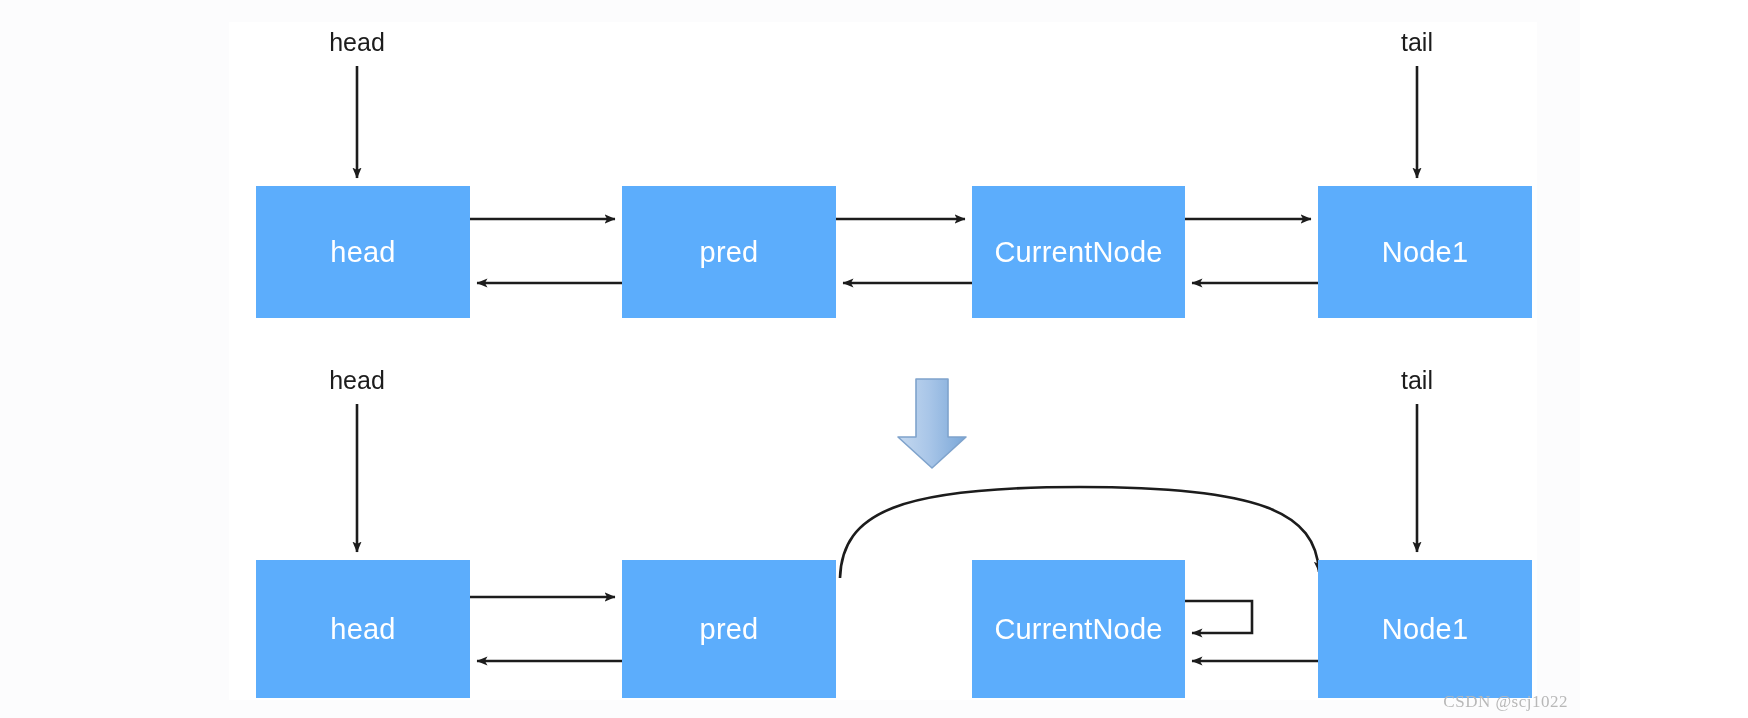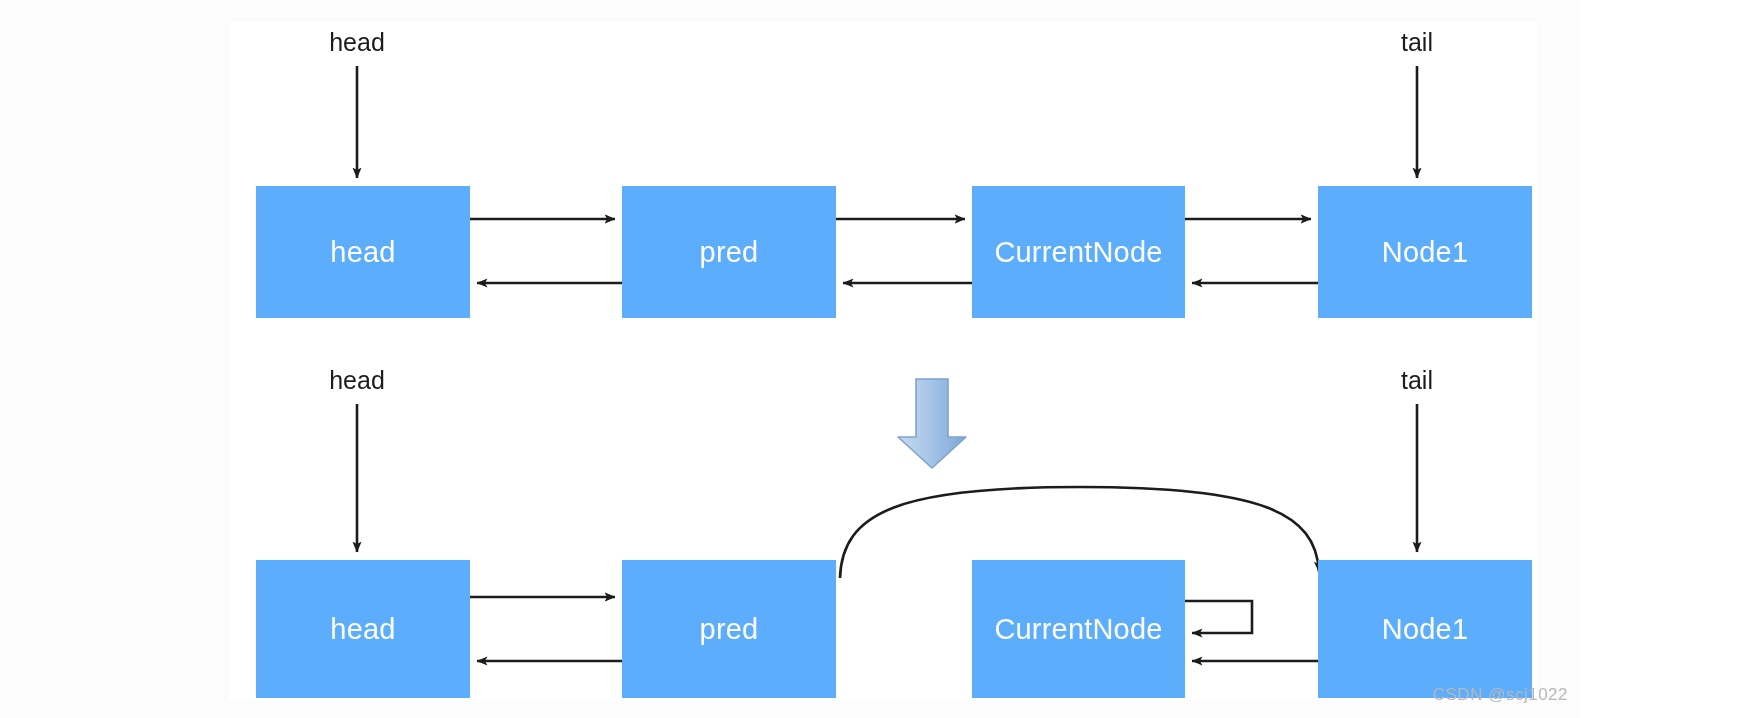--- a/index.html
+++ b/index.html
@@ -51,24 +51,24 @@
     position: absolute;
     color: #1c1c1c;
     font-size: 25px;
     font-family: "Liberation Sans", sans-serif;
     text-align: center;
     white-space: nowrap;
   }
   .watermark {
     position: absolute;
     right: 12px;
-    bottom: 13px;
+    bottom: 6px;
     color: #b8b8b8;
     font-size: 17px;
-    font-family: Liberation Sans, sans-serif;
+    font-family: Liberation Serif, serif;
     letter-spacing: 0.5px;
   }
 </style>
 </head>
 <body>
 
 <div id="canvas">
 
   <div class="page-band band-left"></div>
   <div class="page-band band-right"></div>

